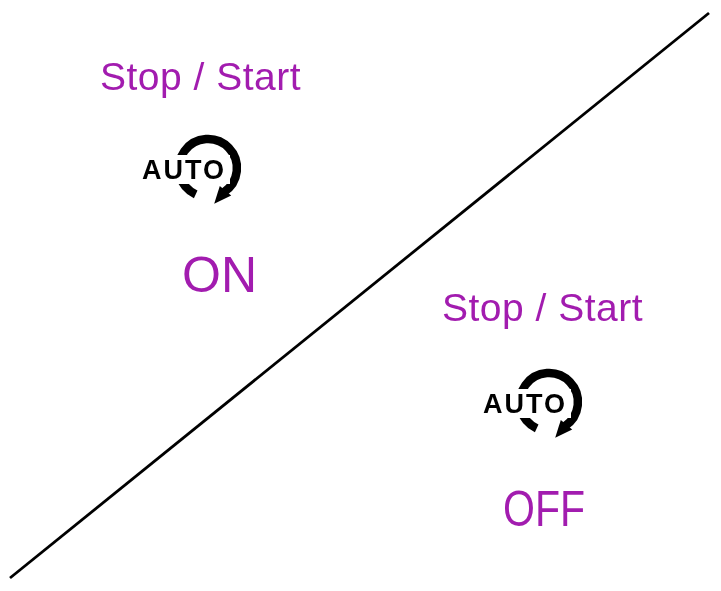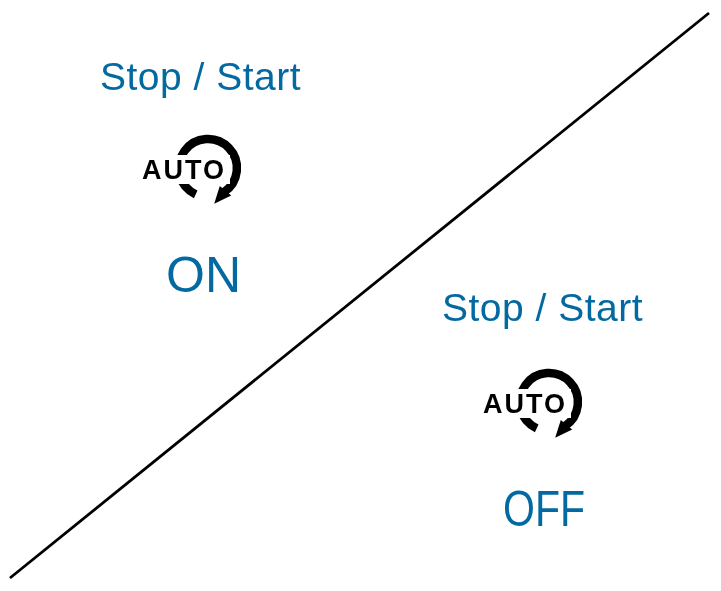--- a/index.html
+++ b/index.html
@@ -4,21 +4,21 @@
 <style>
   * { margin: 0; padding: 0; box-sizing: border-box; }
   html, body { background: #ffffff; }
   body { font-family: "Liberation Sans", sans-serif; }
 
   .stage {
     position: relative;
     width: 721px;
     height: 591px;
     background: #ffffff;
-    color: #0369a1;
+    color: #a21caf;
     overflow: hidden;
   }
 
   .divider-svg {
     position: absolute;
     left: 0; top: 0;
     width: 721px; height: 591px;
     pointer-events: none;
   }
 
@@ -44,21 +44,21 @@
     fill: #000000;
   }
 
   .state-label {
     position: absolute;
     font-size: 50px;
     line-height: 1;
     font-weight: 400;
     white-space: nowrap;
   }
-  .state-on  { left: 166px; top: 250px; }
+  .state-on  { left: 182px; top: 250px; }
   .state-off { left: 503px; top: 484px; transform: scaleX(0.82); transform-origin: 0 0; }
 </style>
 </head>
 <body>
 
 <div class="stage">
 
   <svg class="divider-svg" width="721" height="591" viewBox="0 0 721 591">
     <line x1="10" y1="578" x2="709" y2="13" stroke="#000000" stroke-width="2.8"></line>
   </svg>

